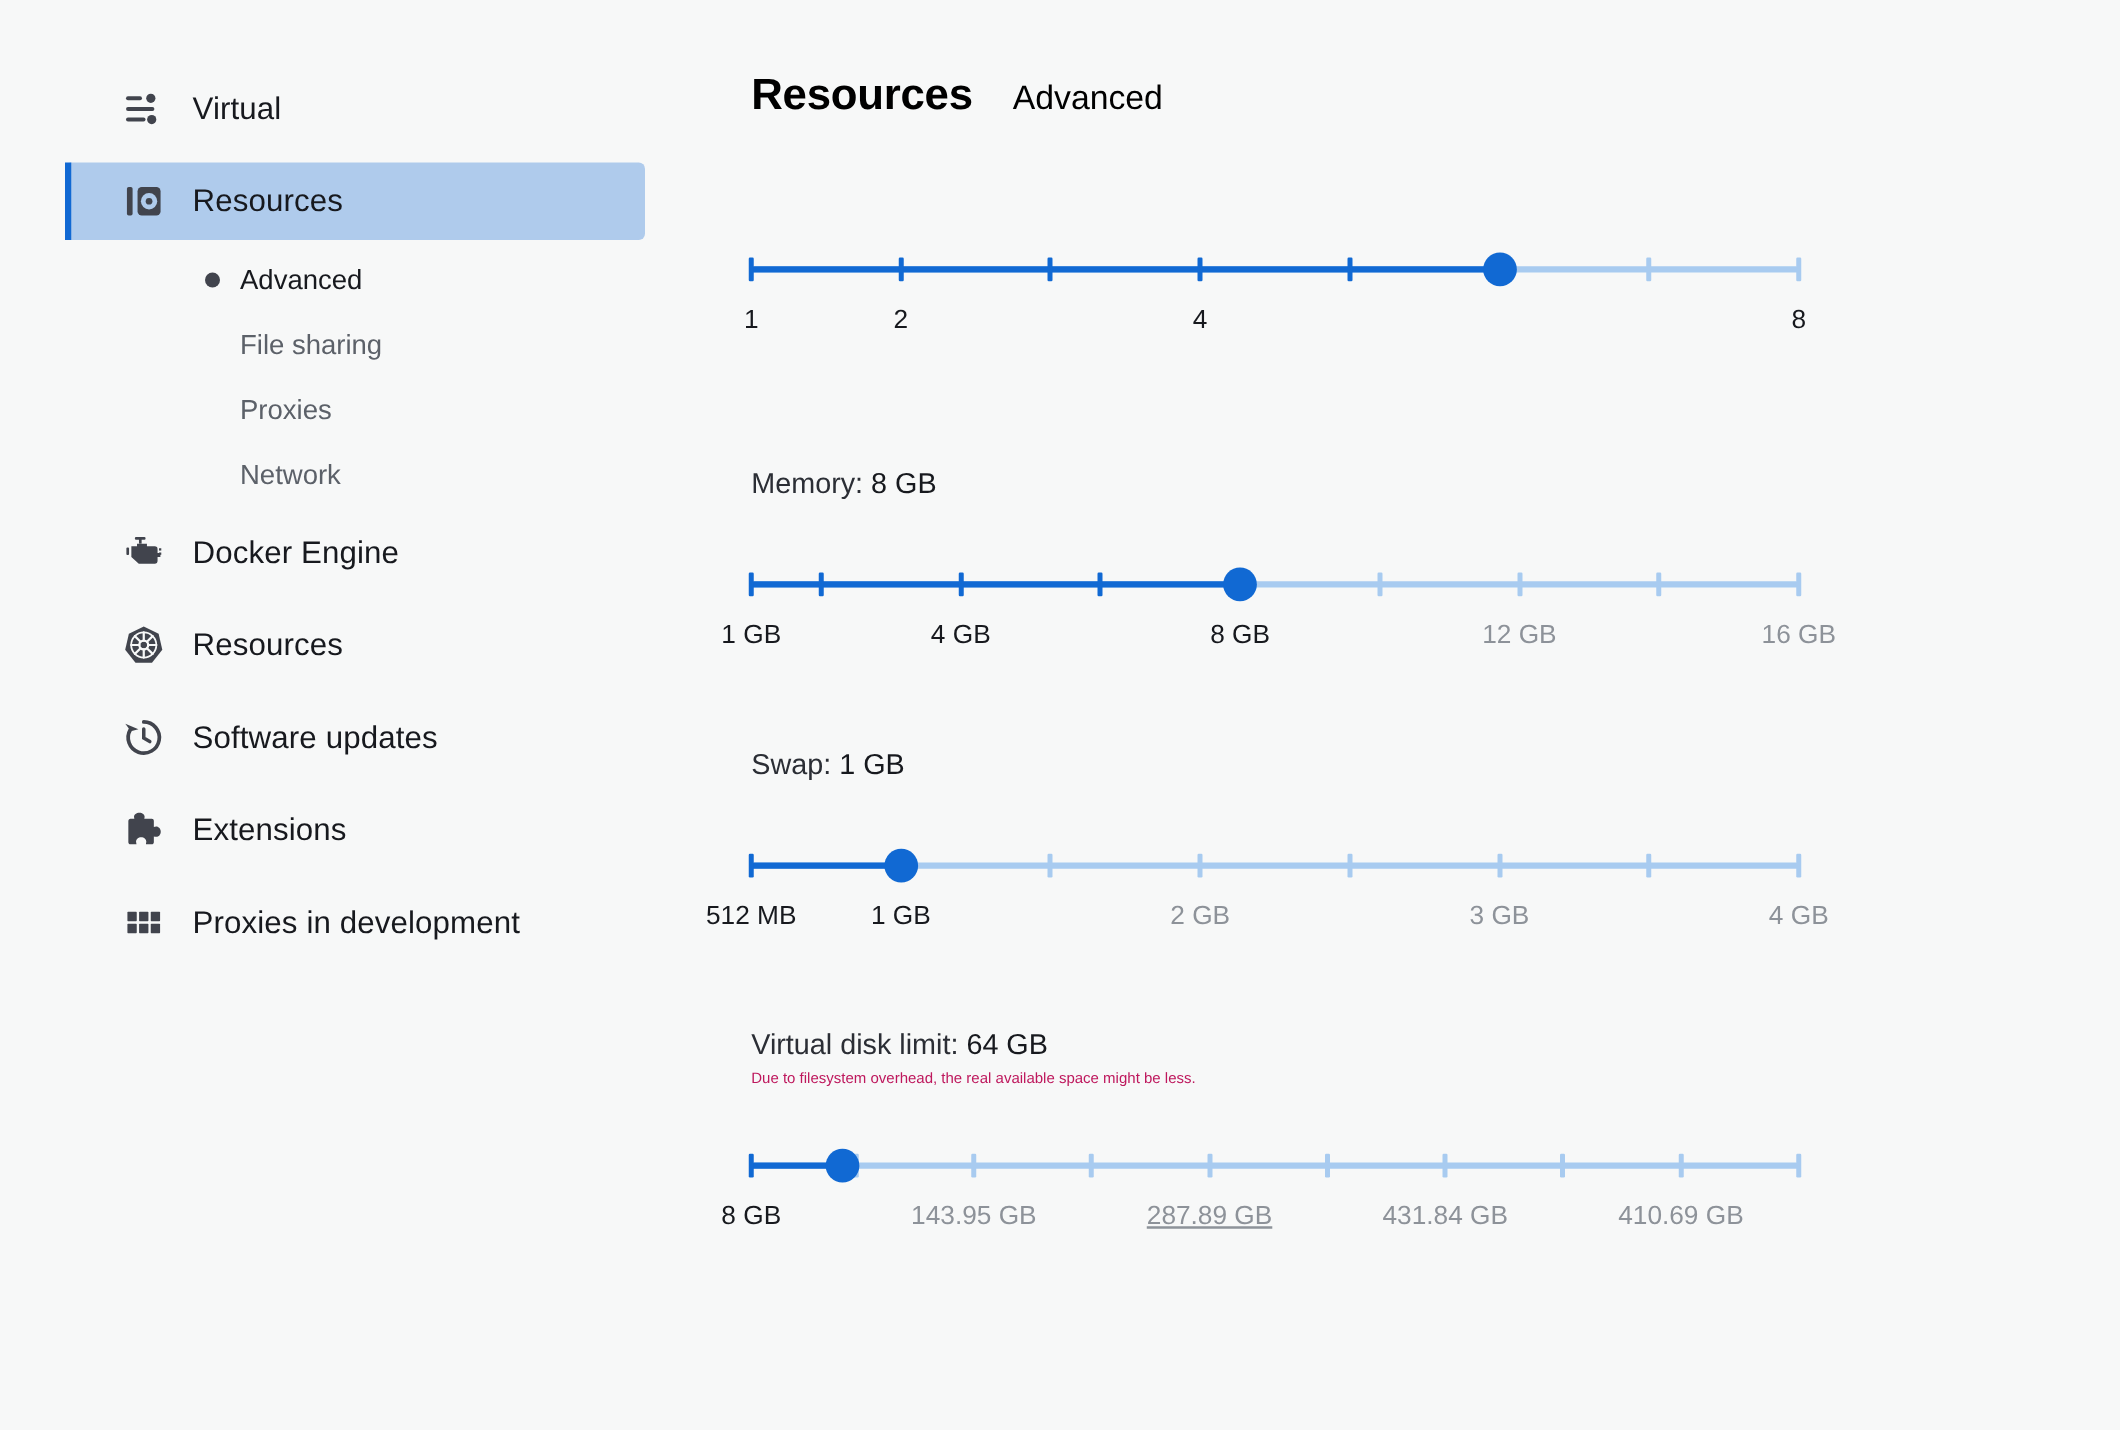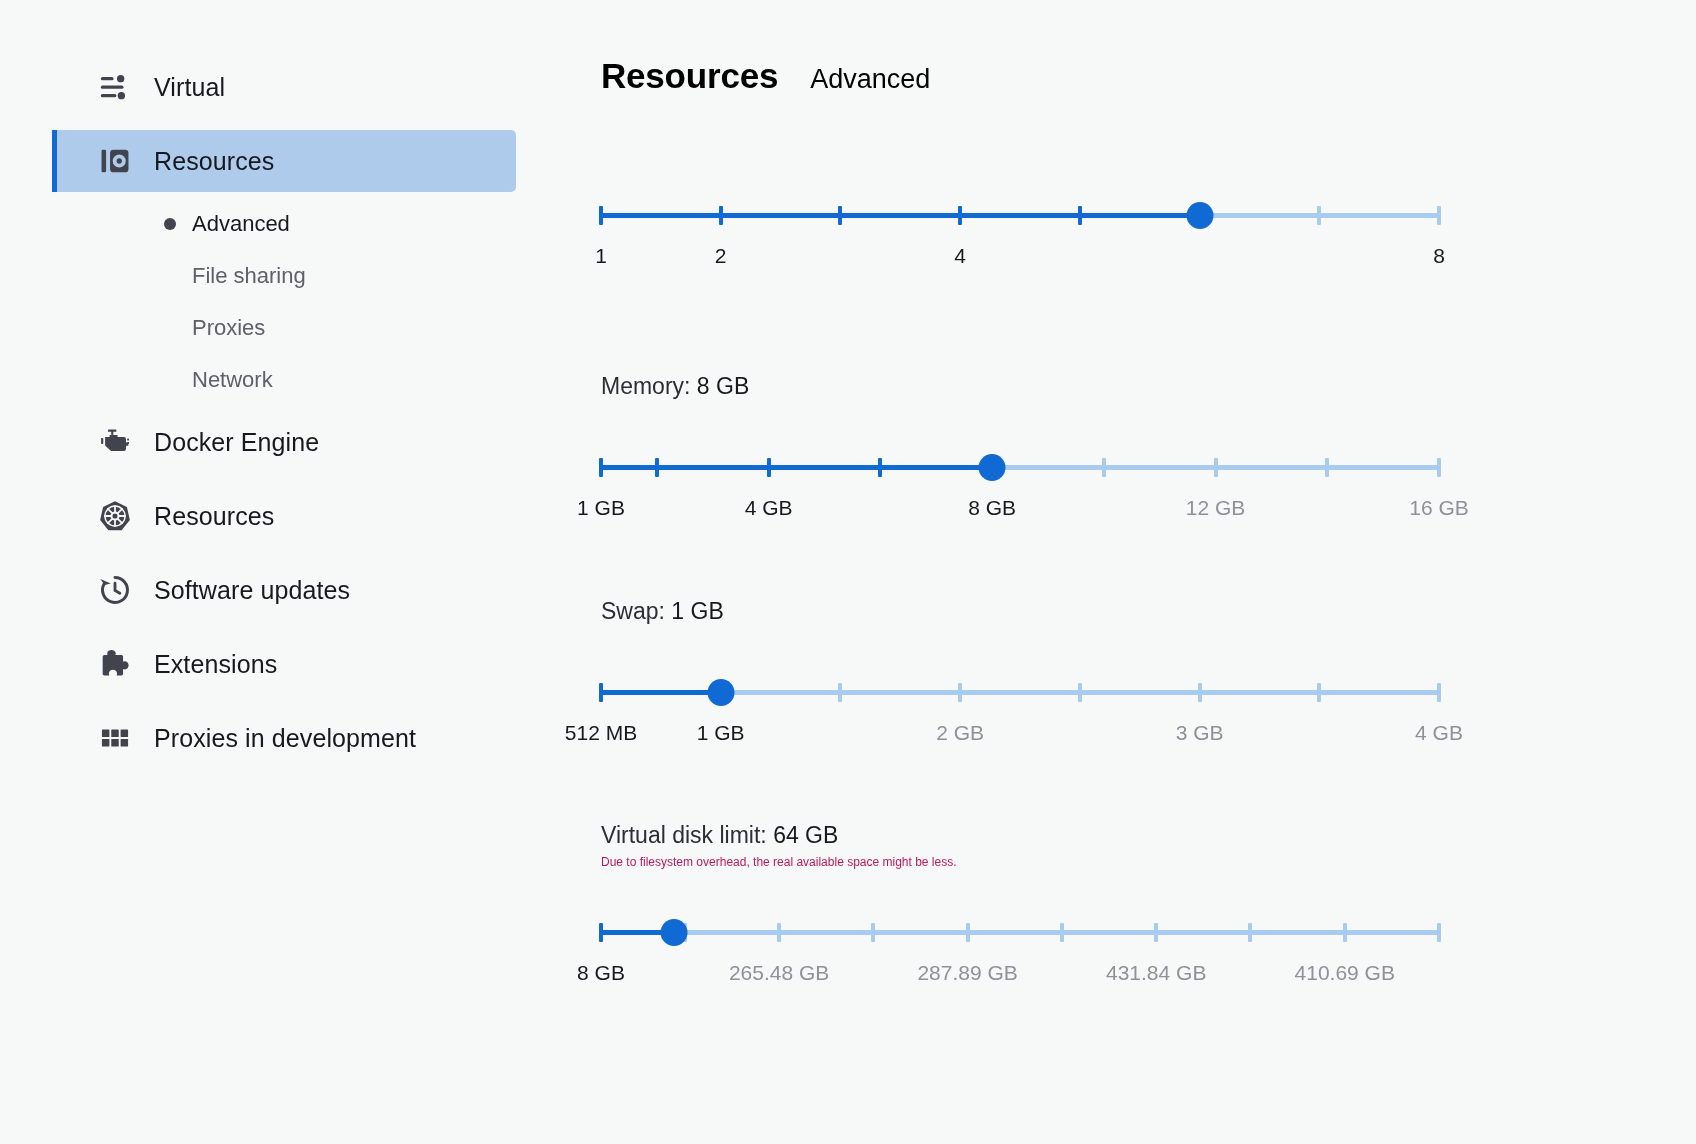--- a/index.html
+++ b/index.html
@@ -398,19 +398,19 @@
         <div class="tick" style="left: 366.636px;"></div>
         <div class="tick" style="left: 460.924px;"></div>
         <div class="tick" style="left: 555.2px;"></div>
         <div class="tick" style="left: 649.475px;"></div>
         <div class="tick" style="left: 743.751px;"></div>
         <div class="tick" style="left: 838px;"></div>
         <div class="thumb" style="left: 73.3559px;"></div>
       </div>
     <div class="scale">
         <div class="scale-label" style="left: 0px;">8 GB</div>
-        <div class="scale-label dim" style="left: 178.085px;">265.48 GB</div>
-        <div class="scale-label dim" style="left: 366.636px;">287.89 GB</div>
+        <div class="scale-label dim" style="left: 178.085px;">143.95 GB</div>
+        <div class="scale-label dim" style="left: 366.636px; text-decoration: underline;">287.89 GB</div>
         <div class="scale-label dim" style="left: 555.2px;">431.84 GB</div>
         <div class="scale-label dim" style="left: 743.751px;">410.69 GB</div>
       </div>
   </div>
 </div>
 
 </body></html>

